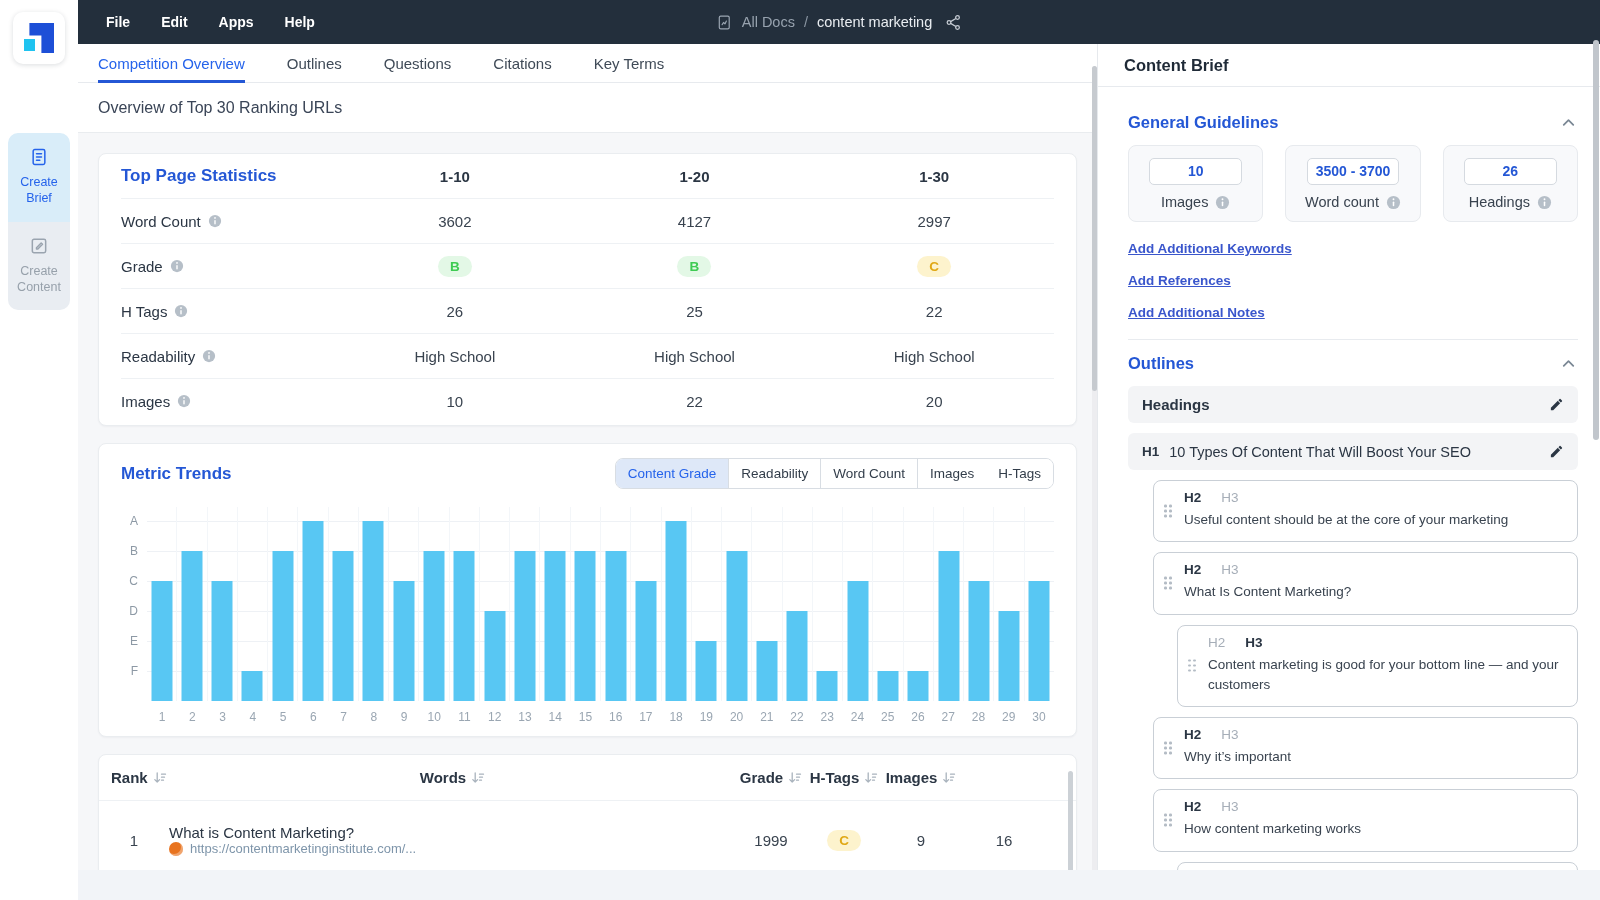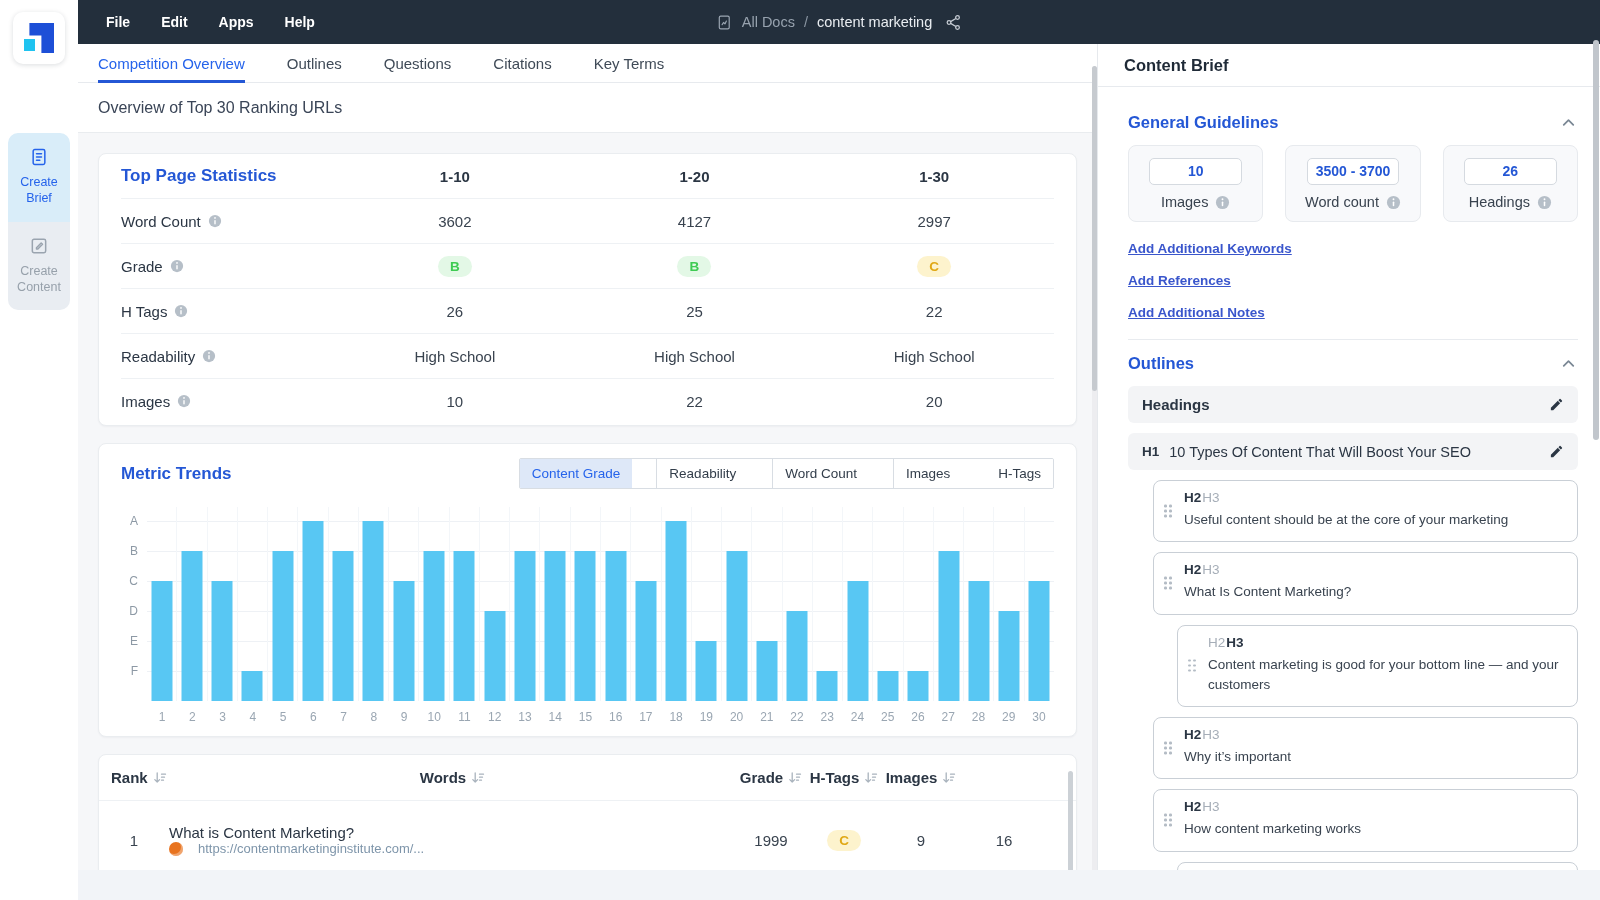--- a/index.html
+++ b/index.html
@@ -57,21 +57,21 @@
   .info { width:14px; height:14px; flex:none; }
   .badge { display:inline-flex; align-items:center; justify-content:center; min-width:34px; height:21px; padding:0 9px;
            border-radius:11px; font-size:13.5px; font-weight:600; }
   .badge.gB { background:#e3f8e6; color:#3ecb52; }
   .badge.gC { background:#fdf3cd; color:#e0a816; }
 
   
   .chart-card { padding:14px 22px 12px; }
   .chart-head { display:flex; justify-content:space-between; align-items:center; }
   .chart-title { color:#2457d5; font-size:17px; font-weight:600; }
-  .toggle-group { display:flex; border:1px solid #d8dde3; border-radius:2px; overflow:hidden;gap:24px; }
+  .toggle-group { display:flex; border:1px solid #d8dde3; border-radius:8px; overflow:hidden; }
   .toggle { padding:7px 12px; font-size:13.5px; color:#323d4a; background:#fff; border:none; border-left:1px solid #d8dde3;
             font-family:inherit; cursor:pointer; }
   .toggle:first-child { border-left:none; }
   .toggle.no-sep { border-left:none; }
   .toggle.active { background:#dee8f8; color:#2563eb; }
   .chart { display:flex; margin-top:18px; }
   .y-axis { width:26px; position:relative; height:194px; }
   .y-label { position:absolute; right:9px; transform:translateY(-50%); font-size:12px; color:#8d99a5; }
   .plot { flex:1; position:relative; height:194px; }
   .gridline { position:absolute; left:0; right:0; height:1px; background:#eef1f5; }
@@ -87,21 +87,21 @@
   .comp-grid { display:grid; grid-template-columns:70px 567px 70px 76px 78px 88px 18px; align-items:center; }
   .comp-grid.head { height:46px; border-bottom:1px solid #eef1f4; }
   .hcell { display:flex; align-items:center; justify-content:center; gap:5px; font-size:15px; color:#2b3644; font-weight:700; cursor:pointer; }
   .hcell.rank { justify-content:flex-start; padding-left:12px; }
   .hcell.comp { justify-content:flex-start; color:#2563eb; font-size:15px; font-weight:600; }
   .sort { width:14px; height:12px; }
   .comp-grid.row { height:78px; }
   .c-rank { text-align:center; font-size:15px; color:#39434f; }
   .c-main { padding-right:10px; }
   .c-title { font-size:15px; color:#2b3644; }
-  .c-urlrow { display:flex; align-items:flex-end; gap:15px; }
+  .c-urlrow { display:flex; align-items:flex-end; gap:7px; }
   .favicon { width:14px; height:14px; border-radius:50%; background:#e8731f; flex:none;
              box-shadow:inset -2px -2px 0 rgba(255,255,255,.35); }
   .c-url { font-size:13px; color:#7e95aa; cursor:pointer; }
   .c-num { text-align:center; font-size:15px; color:#39434f; }
   .c-center { text-align:center; }
   .comp-thumb { position:absolute; right:3px; top:16px; width:5px; height:106px; background:#ccd1d6; border-radius:3px; }
 
   
   .main-scroll { position:absolute; right:0; top:22px; width:5px; height:810px; background:#ededf0; border-radius:3px; z-index:7; }
   .main-scroll .thumb { width:5px; height:325px; background:#c6cacf; border-radius:3px; }
@@ -129,21 +129,21 @@
   .headings-label { font-size:15px; font-weight:600; }
   .h1-tag { font-size:13.5px; font-weight:700; margin-right:10px; }
   .h1-title { font-size:14.5px; }
   .pencil { width:15px; height:15px; cursor:pointer; flex:none; }
   .o-card { position:relative; background:#fff; border:1px solid #c9cfd6; border-radius:8px; padding:9px 14px 11px 30px;
             margin:0 0 10px 25px; cursor:pointer; }
   .o-card.indent { margin-left:49px; }
   .handle { position:absolute; left:10px; top:50%; transform:translateY(-50%); display:grid;
             grid-template-columns:repeat(2,3px); grid-auto-rows:3px; gap:2px; cursor:grab; }
   .handle i { width:2.5px; height:2.5px; background:#b4bcc5; border-radius:50%; }
-  .o-tags { display:flex; gap:1px; font-size:13.5px; }
+  .o-tags { display:flex; gap:20px; font-size:13.5px; }
   .o-tags .on { color:#2b3644; font-weight:700; }
   .o-tags .off { color:#a6aeb8; font-weight:400; }
   .o-text { margin-top:5px; font-size:13.5px; color:#39434f; line-height:1.5; max-width:420px; }
 
   
   .bottom-strip { position:absolute; left:78px; right:0; bottom:0; height:30px; background:#f2f4f8; z-index:20; }
   .page-scroll { position:absolute; right:1px; top:40px; width:6px; height:830px; z-index:30; }
   .page-scroll .thumb { width:6px; height:400px; background:#c1c6cc; border-radius:3px; }
 </style>
 </head>

